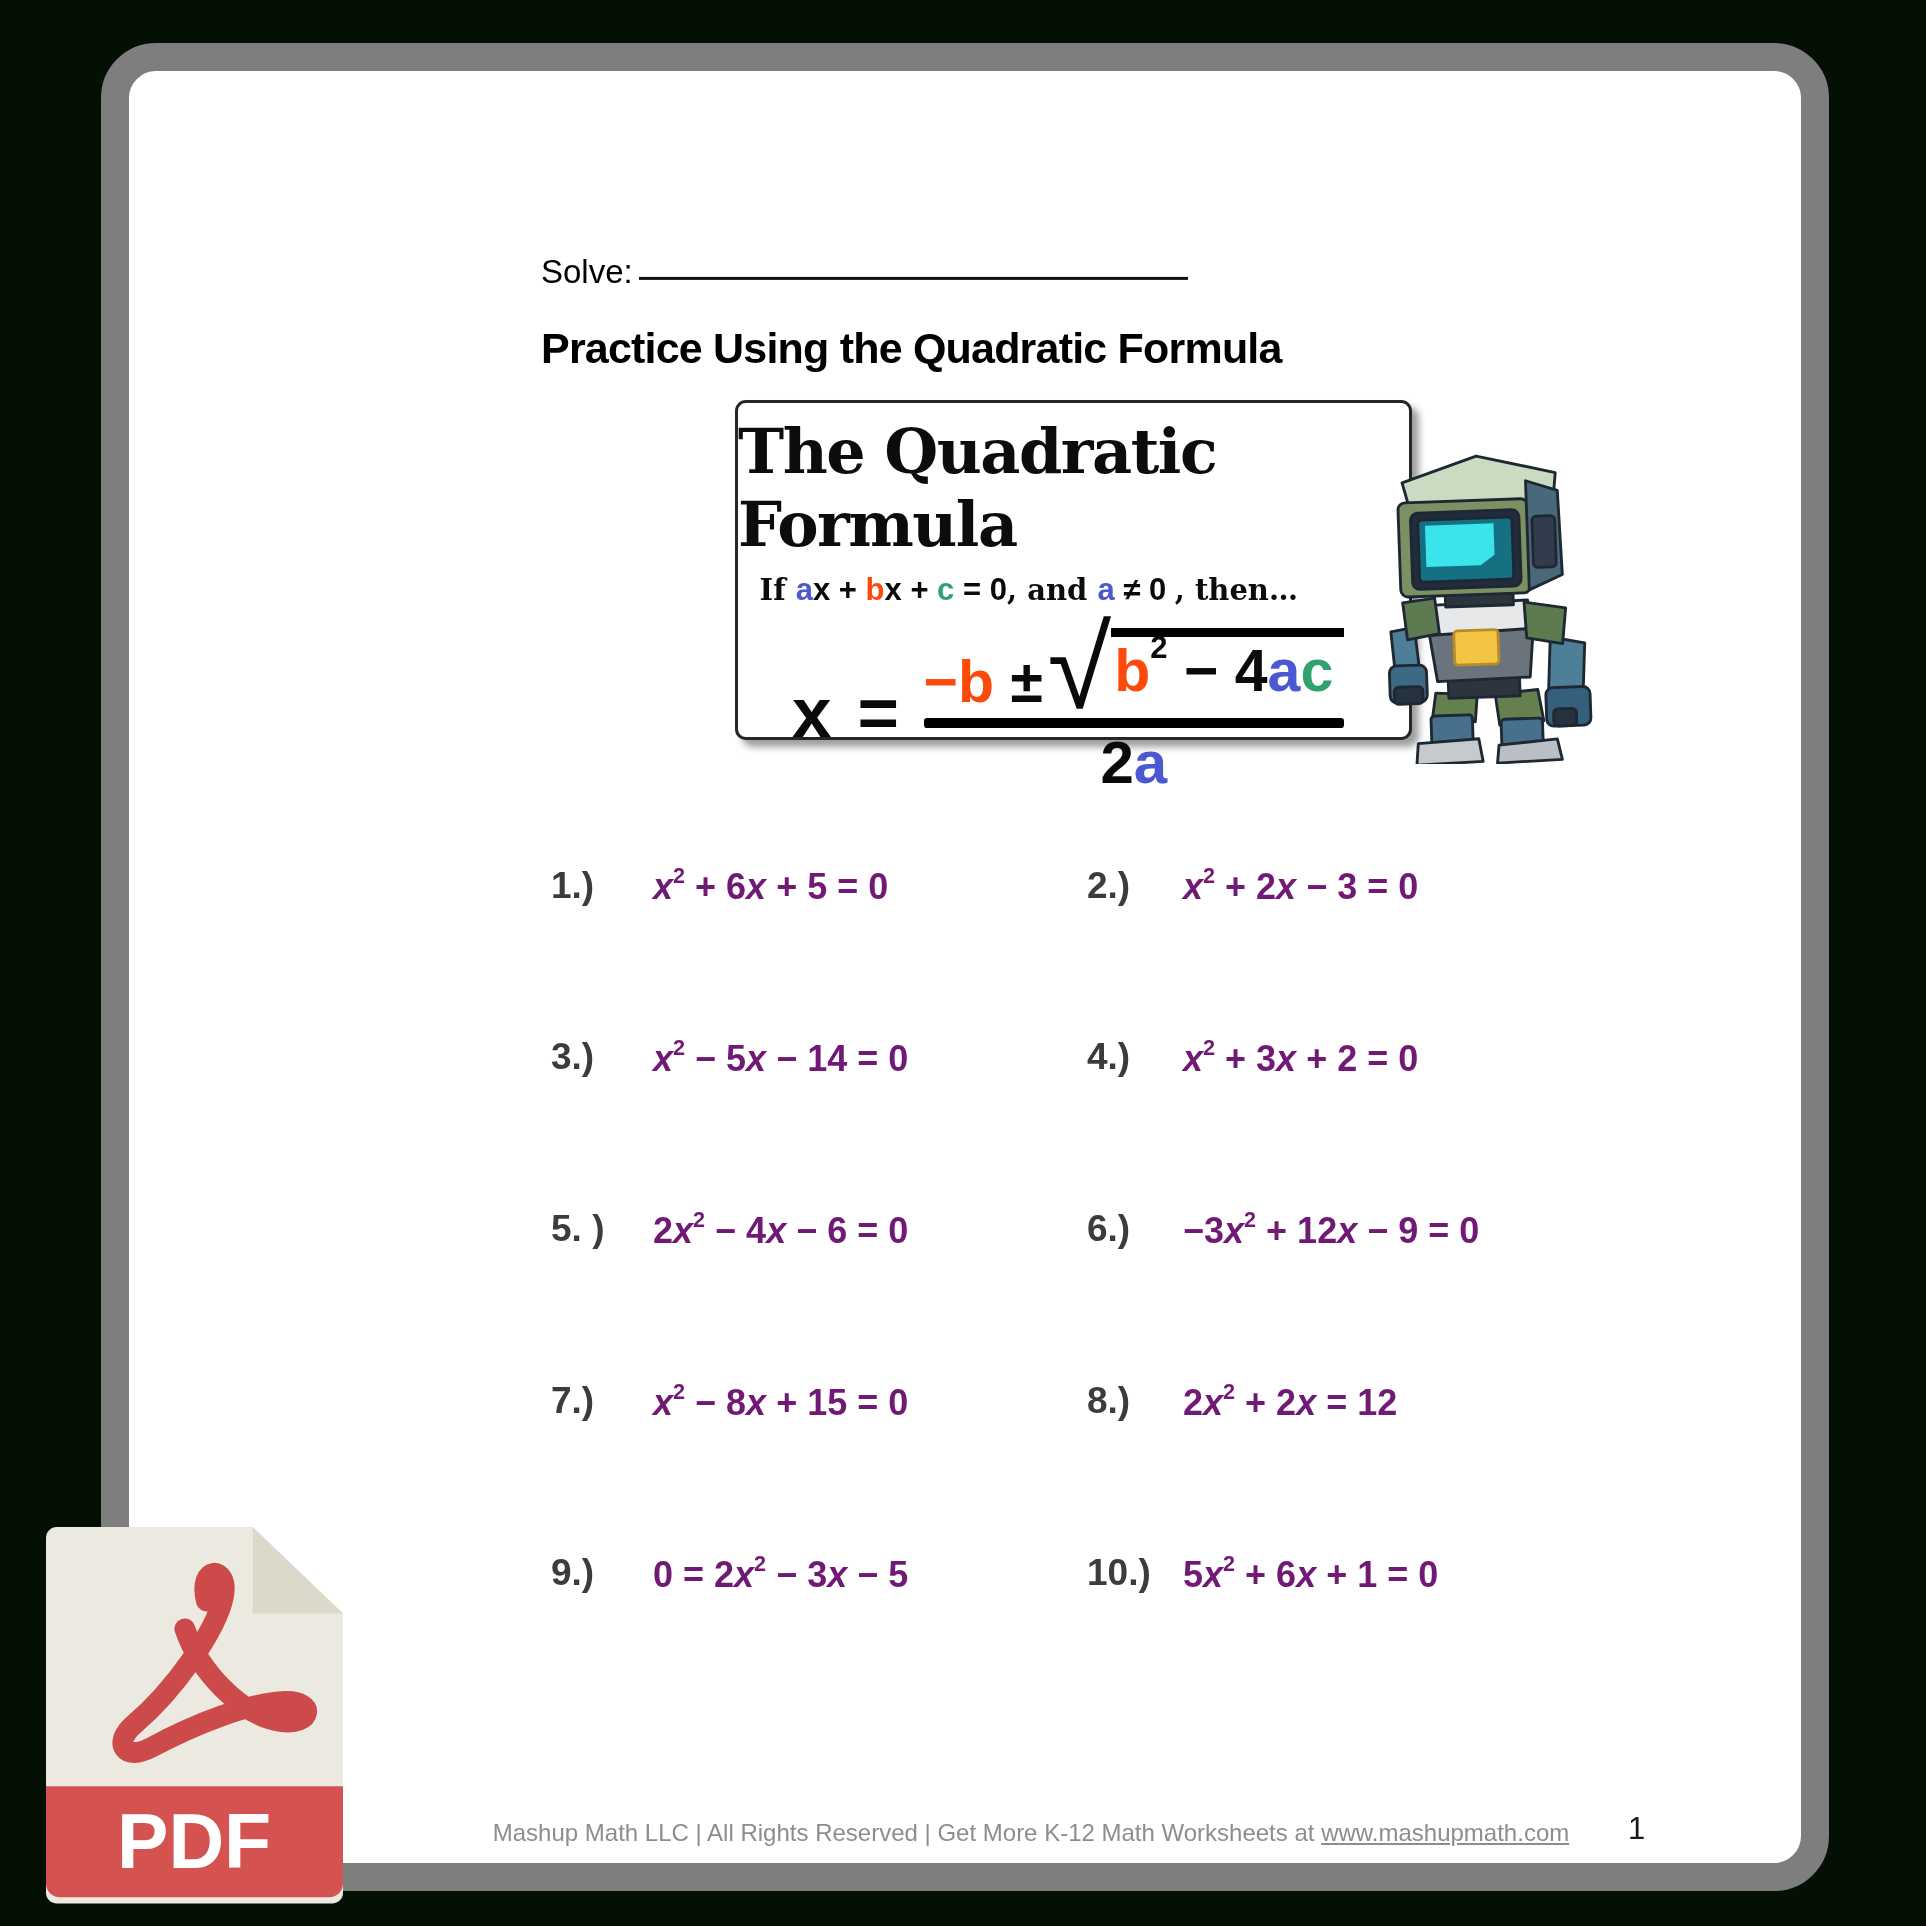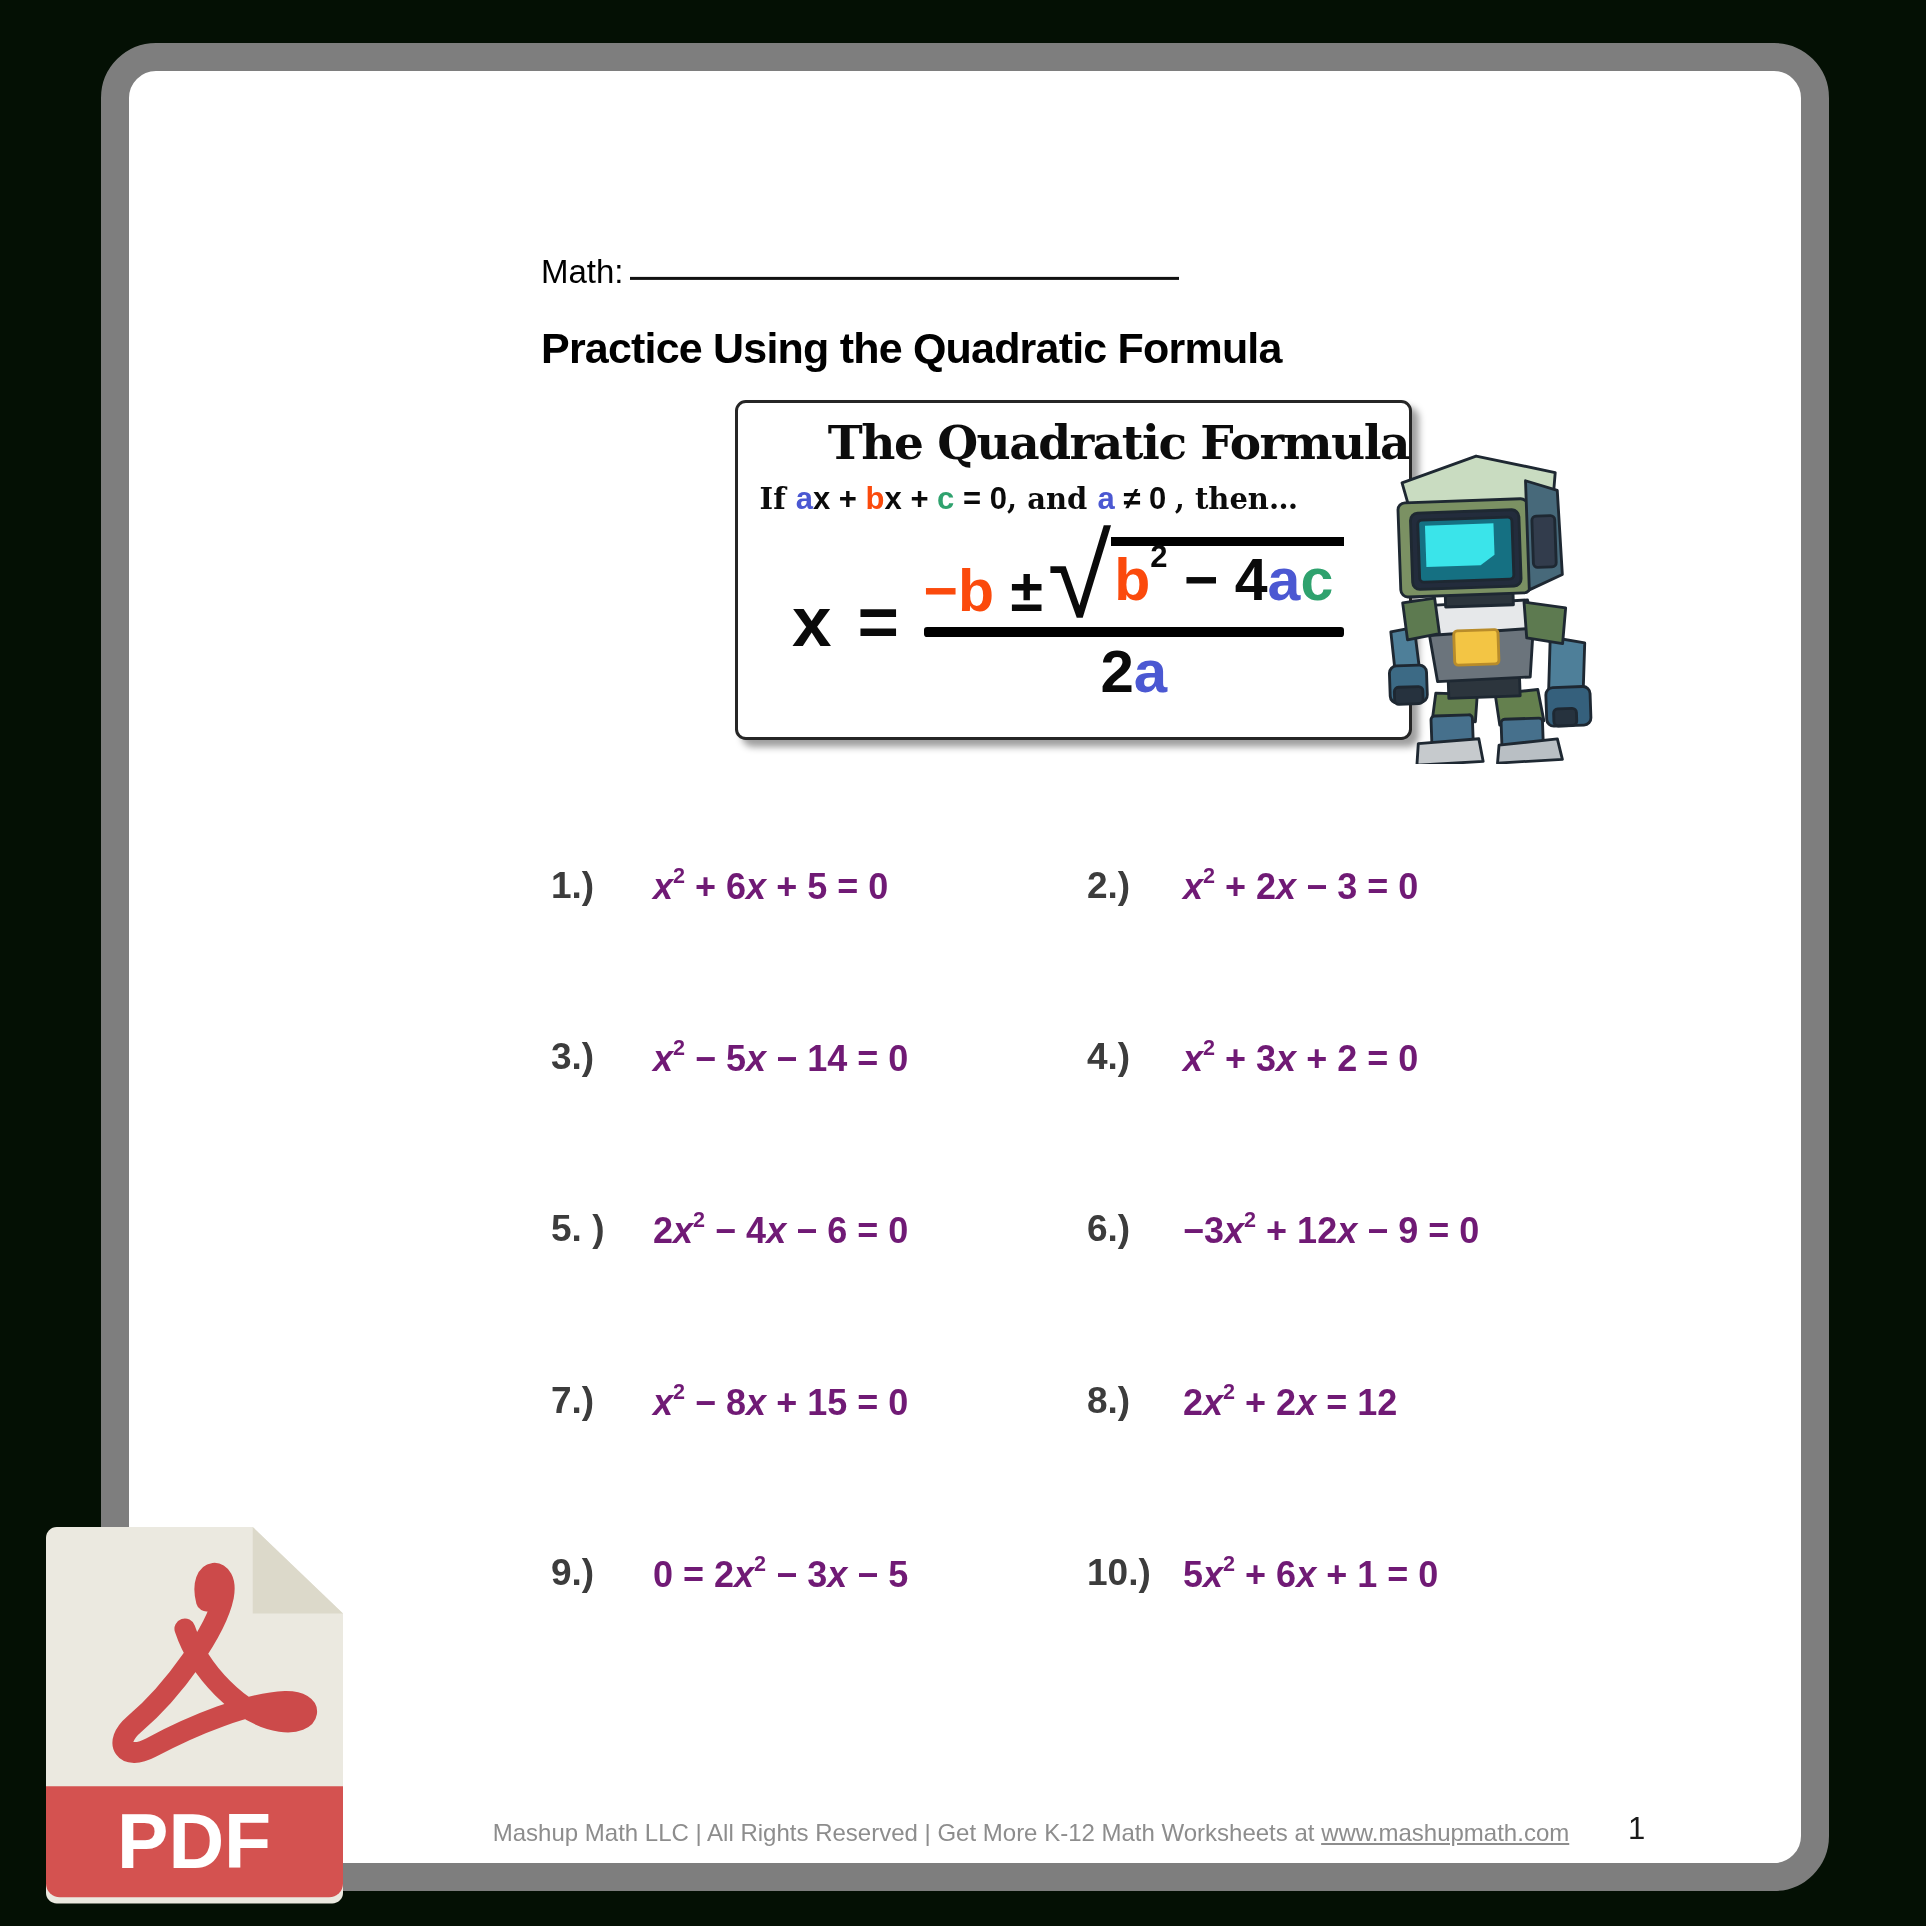--- a/index.html
+++ b/index.html
@@ -31,22 +31,22 @@
     text-shadow:0 1.5px 1.5px rgba(0,0,0,.55);}
   .logo-play{width:0;height:0;margin-left:7.7px;
     border-left:40px solid #fb3cc8;border-top:22.3px solid transparent;border-bottom:22.3px solid transparent;}
   .title{position:absolute;left:412px;top:253px;font-size:43px;font-weight:bold;color:#000;letter-spacing:-0.8px;}
   
   .fbox{
     position:absolute;left:606px;top:329px;width:677px;height:340px;box-sizing:border-box;
     background:#fff;border:3.9px solid #262626;border-radius:10.8px;
     box-shadow:7px 7px 7px rgba(0,0,0,.38);
   }
-  .fbox-title{text-align:right;margin-top:12.3px;font-family:"DejaVu Serif",serif;
-    font-weight:bold;font-size:47px;color:#0c0c0c;letter-spacing:-1.5px;}
+  .fbox-title{text-align:left;margin-top:12.3px;font-family:"DejaVu Serif",serif;
+    font-weight:bold;font-size:62px;color:#0c0c0c;letter-spacing:-1.5px;}
   .fbox-cond{margin:10.8px 0 0 21.6px;font-size:31px;font-weight:bold;color:#0c0c0c;white-space:nowrap;}
   .fbox-cond .w{font-family:"DejaVu Serif",serif;font-size:29px;}
   .fbox-formula{display:flex;align-items:center;margin:20px 0 0 54px;}
   .x-eq{font-weight:bold;font-size:71px;color:#0a0a0a;letter-spacing:3.1px;}
   .frac{margin-left:21.6px;display:inline-block;text-align:center;}
   .num{display:flex;align-items:flex-end;justify-content:center;
     font-weight:bold;font-size:59px;line-height:1;color:#0a0a0a;}
   .sqrt{display:inline-flex;align-items:flex-start;margin-left:4.6px;}
   .rad{font-size:116px;line-height:.72;font-weight:normal;transform:translateY(-1.5px);}
   .rooted{border-top:9.2px solid #000;padding:4.6px 10.8px 0 3.1px;display:inline-block;}
@@ -73,21 +73,21 @@
   .pdf-icon{position:absolute;left:46px;top:1527px;width:297px;height:378px;cursor:pointer;}
 </style>
 </head>
 <body>
 
 <div>
 
   <div class="sheet">
 
     <div class="name-row">
-      <span>Math:</span><span class="name-line"></span>
+      <span>Solve:</span><span class="name-line"></span>
     </div>
 
 
     <div class="title">Practice Using the Quadratic Formula</div>
 
     <div class="fbox">
       <div class="fbox-title">The Quadratic Formula</div>
       <div class="fbox-cond" id="cond"><span class="w" style="color: rgb(12, 12, 12);">If  </span><span style="color: rgb(75, 88, 210);">a</span><span style="color: rgb(10, 10, 10);">x</span><span style="color: rgb(10, 10, 10);"> + </span><span style="color: rgb(251, 74, 12);">b</span><span style="color: rgb(10, 10, 10);">x</span><span style="color: rgb(10, 10, 10);"> + </span><span style="color: rgb(47, 162, 110);">c</span><span style="color: rgb(10, 10, 10);"> = 0</span><span class="w" style="color: rgb(12, 12, 12);">, </span><span class="w" style="color: rgb(12, 12, 12);">and  </span><span style="color: rgb(75, 88, 210);">a</span><span style="color: rgb(10, 10, 10);"> ≠ 0 </span><span class="w" style="color: rgb(12, 12, 12);">, then…</span></div>
       <div class="fbox-formula">
         <span class="x-eq"><span>x</span> <span>=</span></span>

